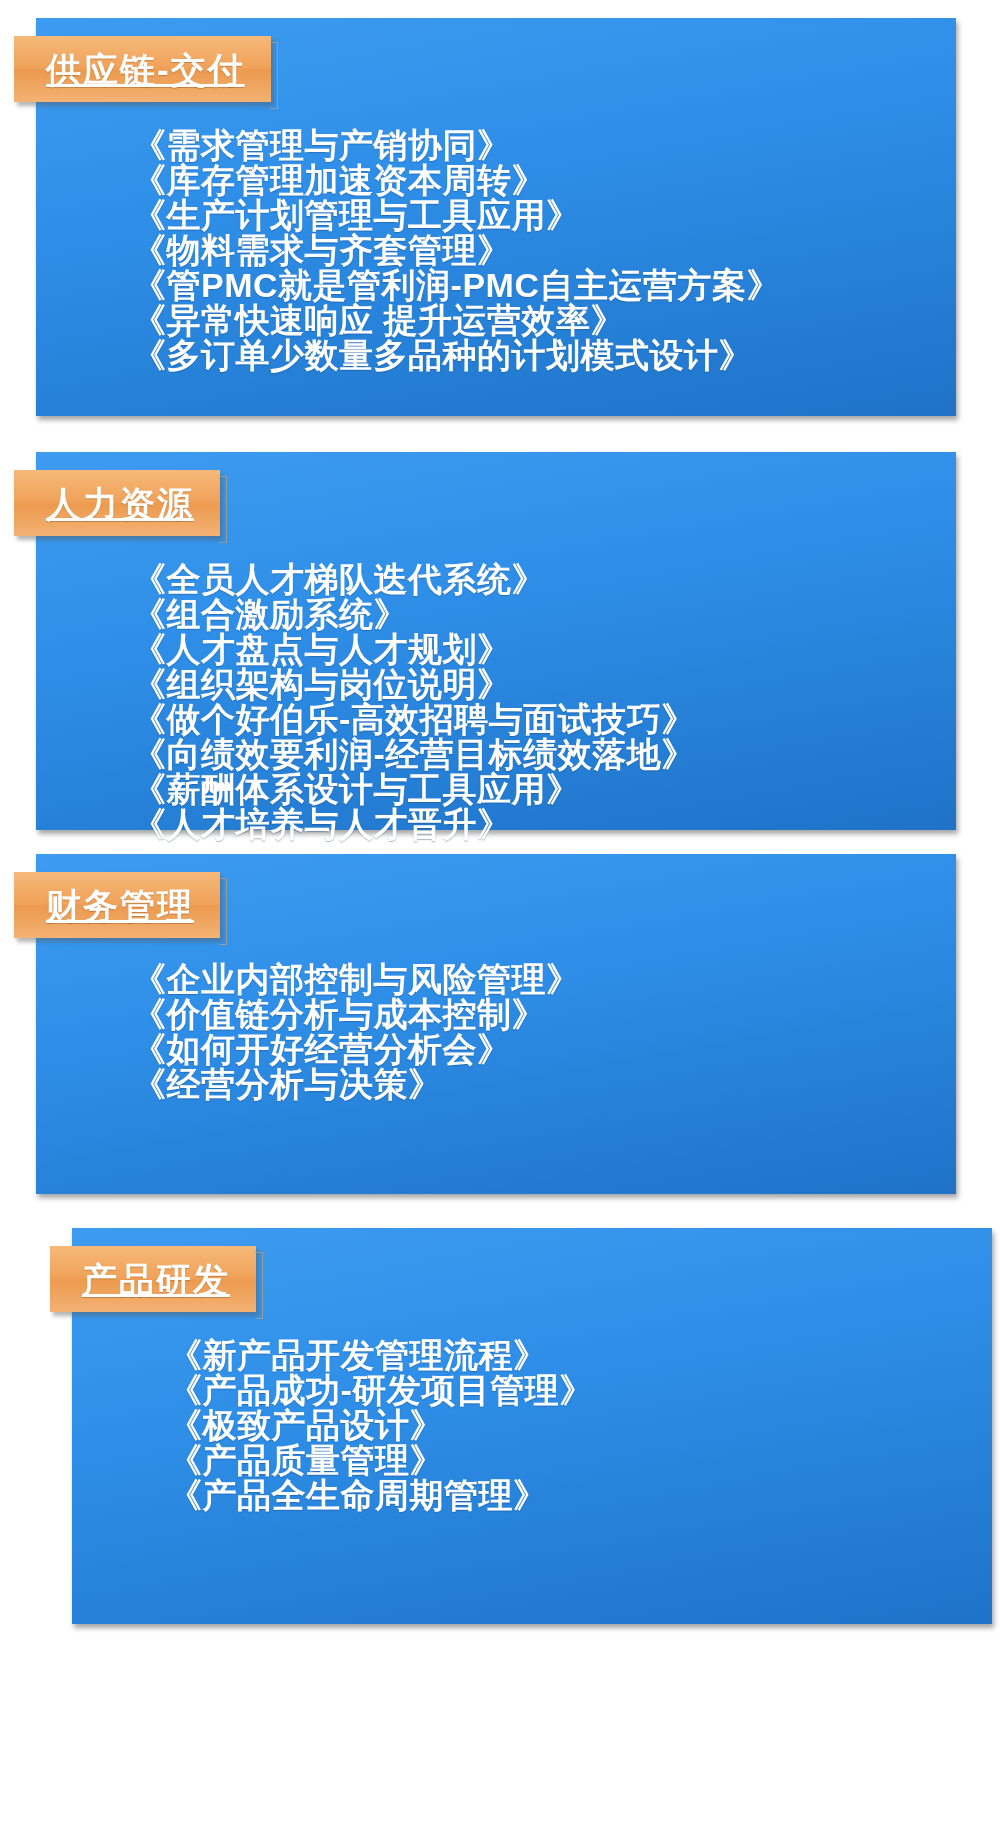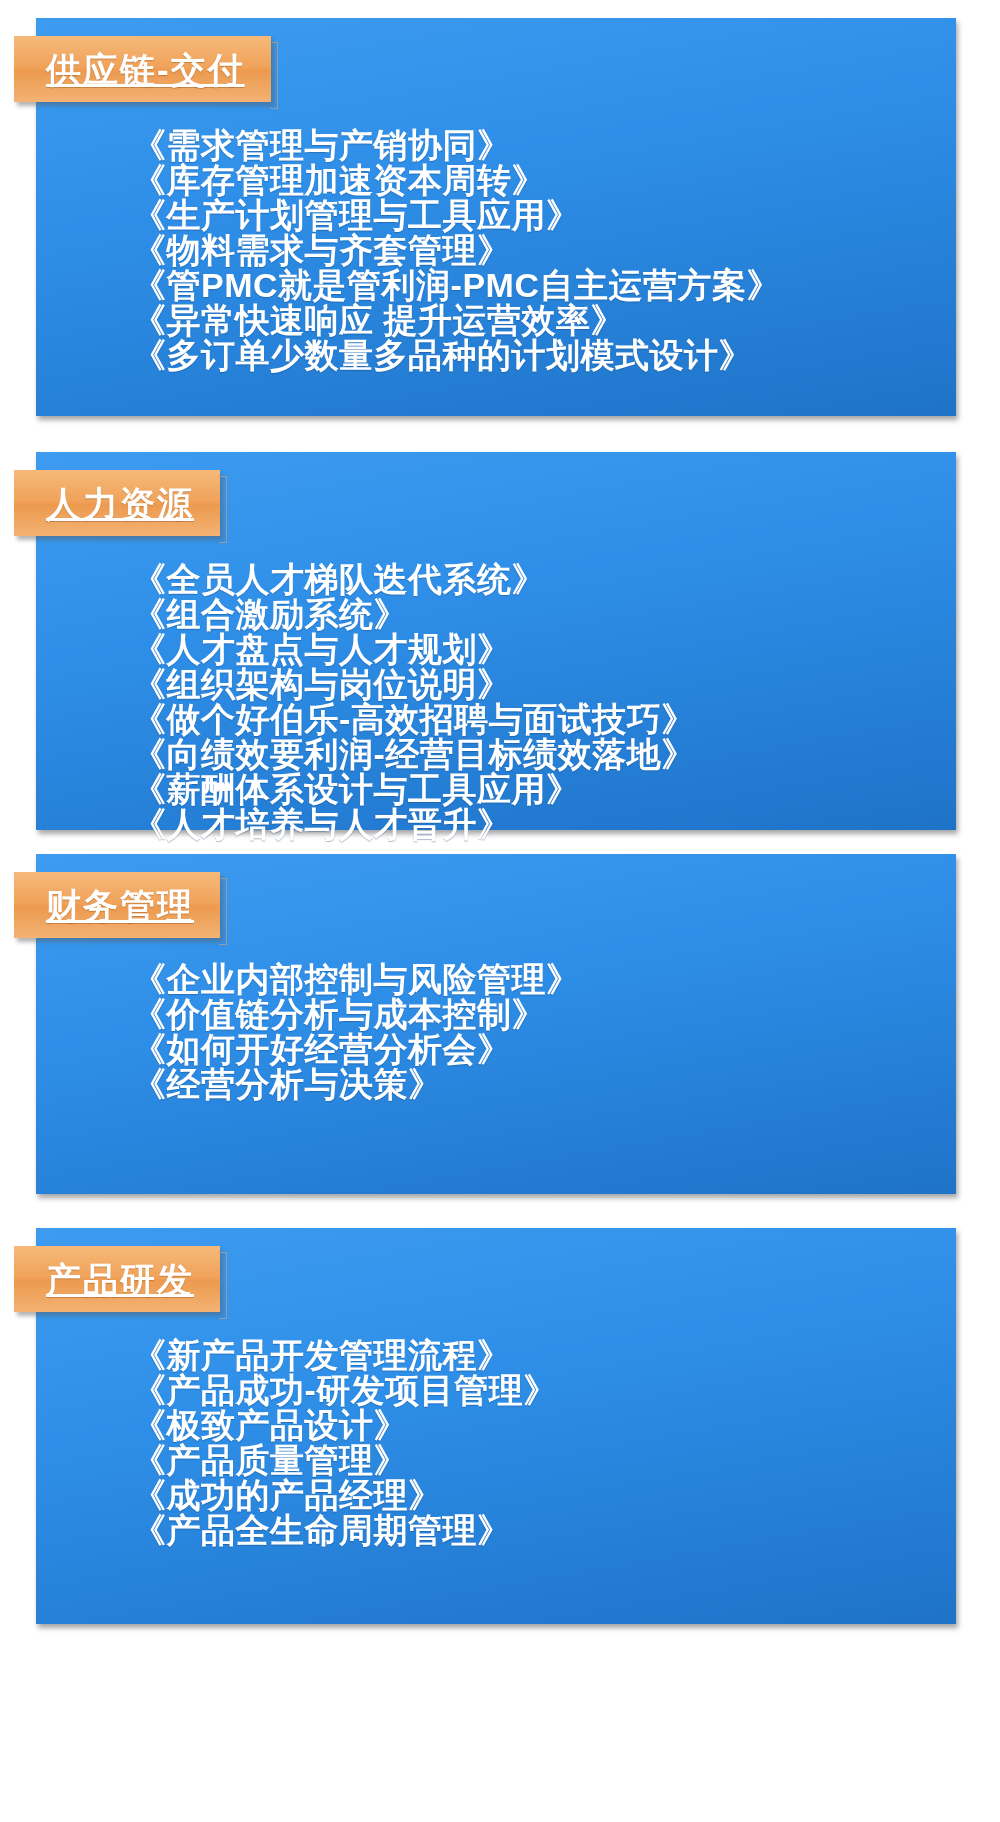--- a/index.html
+++ b/index.html
@@ -85,21 +85,21 @@
     line-height: 35px;
     letter-spacing: 0.5px;
     white-space: nowrap;
     text-shadow: 0 1px 1px rgba(20,60,110,0.35);
   }
 
   
   #section-0 { top: 18px;   height: 398px; }
   #section-1 { top: 452px;  height: 378px; }
   #section-2 { top: 854px;  height: 340px; }
-  #section-3 { top: 1228px; height: 362px; }
+  #section-3 { top: 1228px; height: 362px; margin-left: 36px; }
 
   #section-0 .course-list { top: 110px; }
   #section-1 .course-list { top: 110px; }
   #section-2 .course-list { top: 108px; }
   #section-3 .course-list { top: 110px; }
 
   
   #section-3 { height: 396px; }
 </style>
 </head>
@@ -159,19 +159,18 @@
   <div class="section" id="section-3">
     <div class="section-inner">
       <div class="tab">
         <span class="tab-label">产品研发</span>
       </div>
       <div class="course-list">
         <div class="course-item">《新产品开发管理流程》</div>
         <div class="course-item">《产品成功-研发项目管理》</div>
         <div class="course-item">《极致产品设计》</div>
         <div class="course-item">《产品质量管理》</div>
-        <div class="course-item">《成功的产品经理》</div>
         <div class="course-item">《产品全生命周期管理》</div>
       </div>
     </div>
   </div>
 
 </div>
 
 </body></html>

